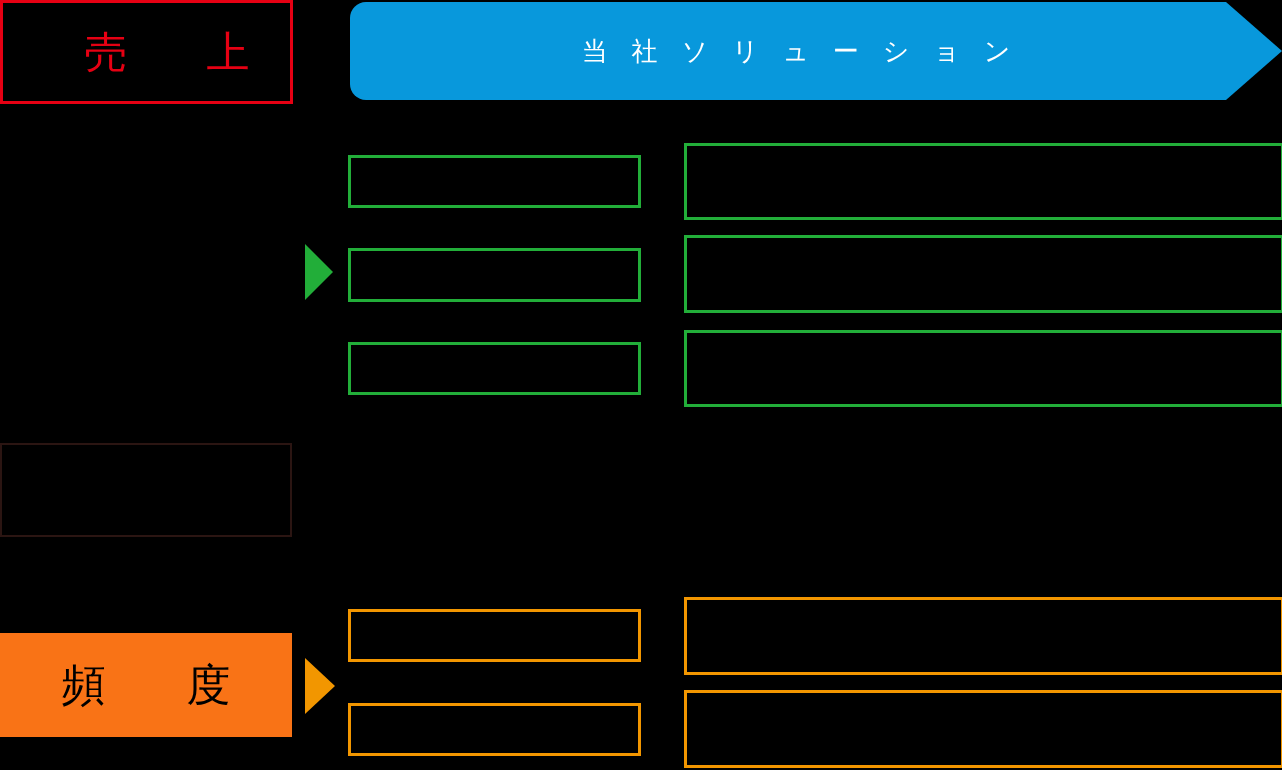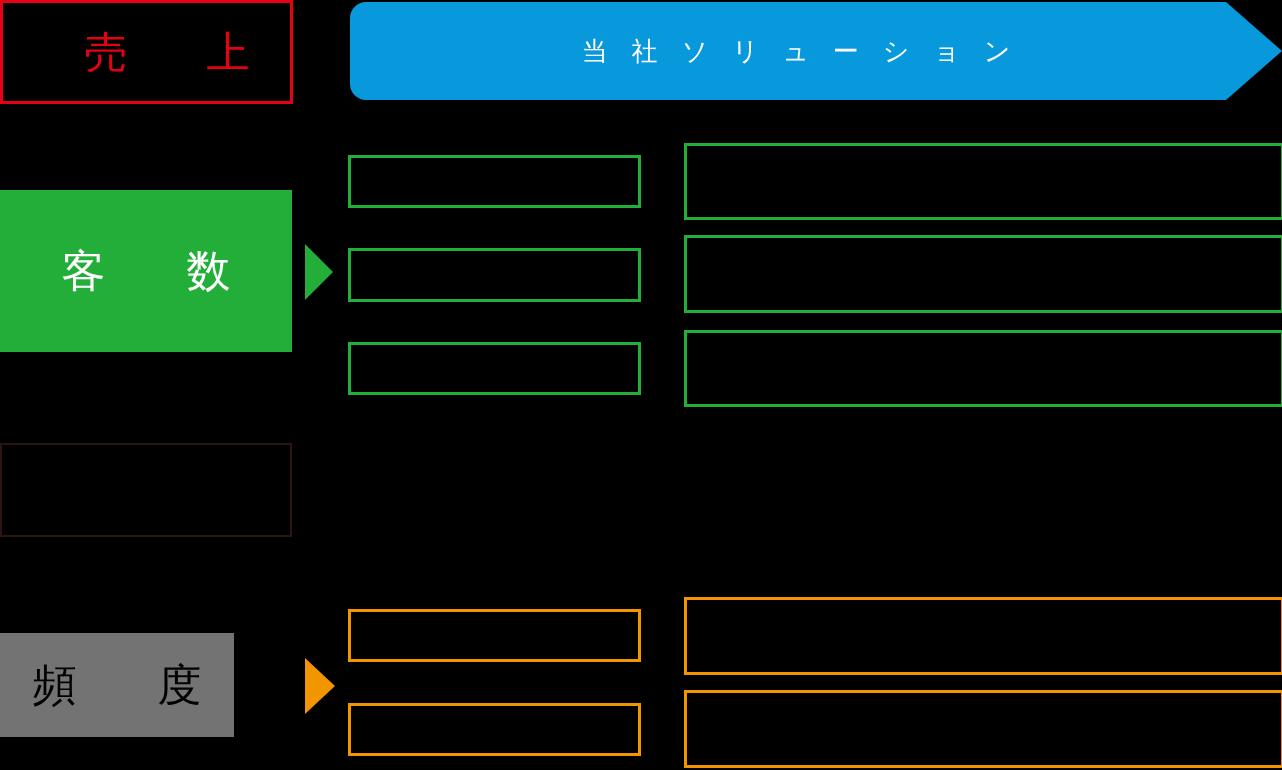--- a/index.html
+++ b/index.html
@@ -80,23 +80,23 @@
     font-size: 44px;
     line-height: 1;
     letter-spacing: 0.42em;
     text-indent: 0.42em;
   }
 
   
   .kpi-frequency {
     left: 0px;
     top: 633px;
-    width: 234px;
+    width: 292px;
     height: 104px;
-    background: #737373;
+    background: #f97316;
     text-align: center;
   }
   .kpi-frequency .kpi-label {
     color: #000000;
     font-size: 44px;
     line-height: 1;
     letter-spacing: 0.42em;
     text-indent: 0.42em;
   }
 
@@ -180,23 +180,20 @@
 <div id="canvas">
 
   <div class="node kpi-sales">
     <span class="kpi-label">売　上</span>
   </div>
 
   <div class="node solution-banner">
     <span class="banner-label">当 社 ソ リ ュ ー シ ョ ン</span>
   </div>
 
-  <div class="node kpi-customers">
-    <span class="kpi-label">客　数</span>
-  </div>
   <div class="connector-arrow green"></div>
 
   <div class="node kpi-spacer-block">
     <span class="box-text"></span>
   </div>
 
   <div class="node kpi-frequency">
     <span class="kpi-label">頻　度</span>
   </div>
   <div class="connector-arrow orange"></div>

